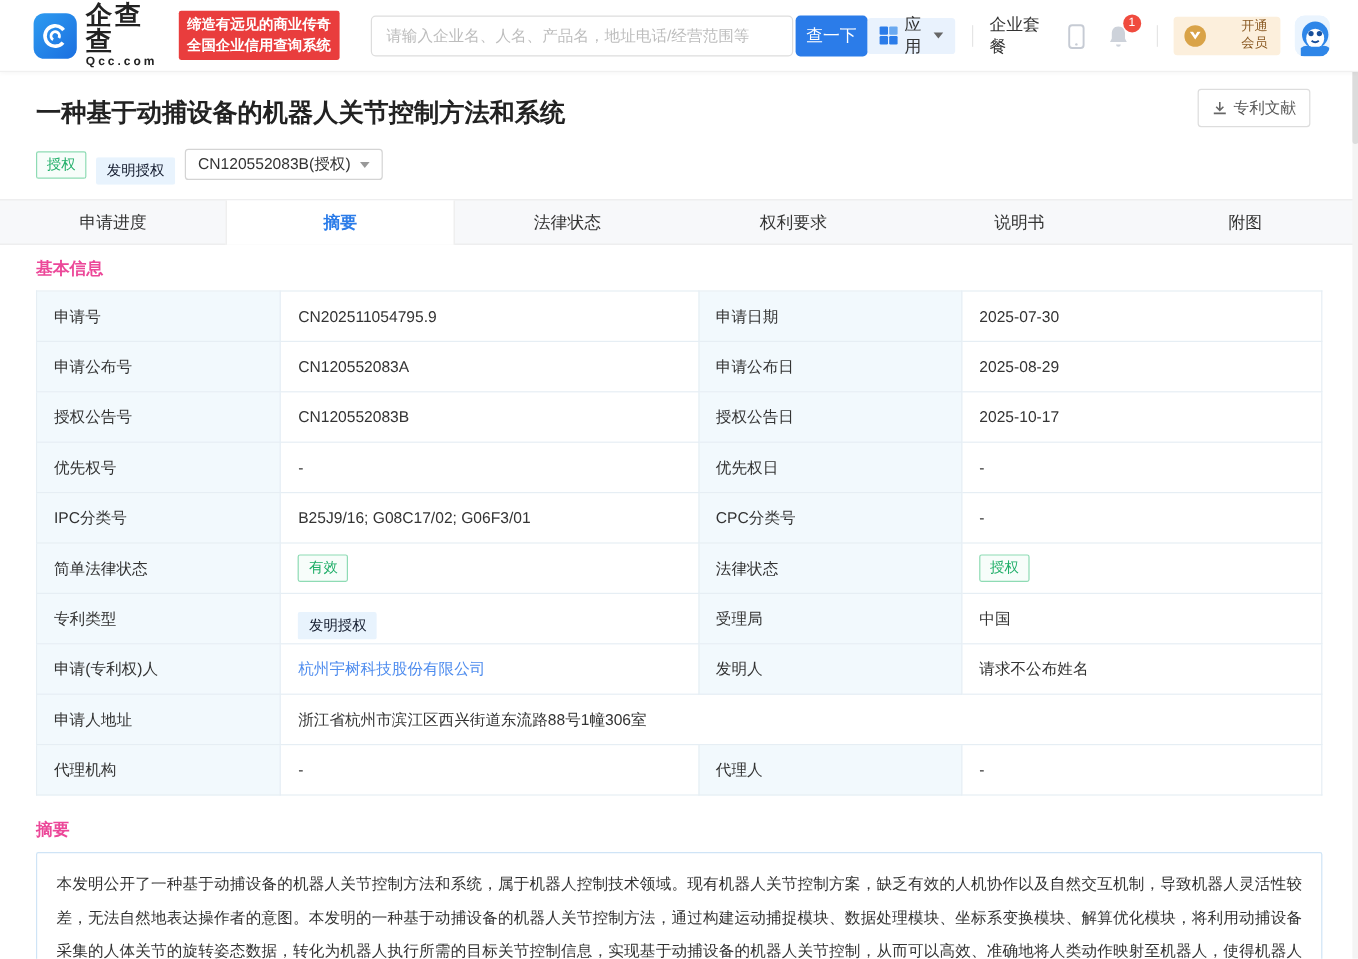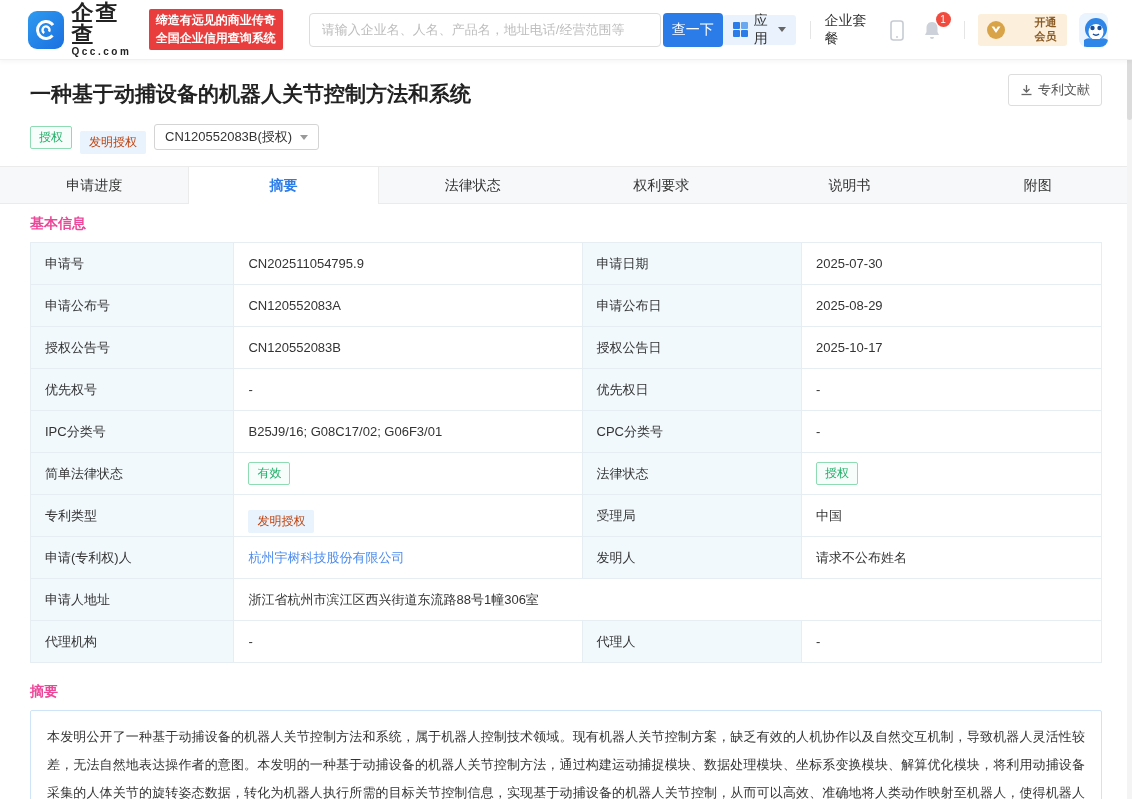--- a/index.html
+++ b/index.html
@@ -34,34 +34,34 @@
            border-top:5px solid #666; margin-left:6px; }
   .vdiv { width:1px; height:18px; background:#e5e5e5; margin:0 14px; }
   .pkg { font-size:14px; color:#333; cursor:pointer;font-family:Liberation Mono, monospace; }
   .hicon { margin-left:16px; cursor:pointer; position:relative; display:flex; align-items:center; }
   .badge { position:absolute; top:-7px; right:-9px; background:#f04b3e; color:#fff; font-size:10px;
            min-width:15px; height:15px; line-height:15px; border-radius:8px; text-align:center; padding:0 3px; }
   .vip-btn { display:flex; align-items:center; background:#fcefdc; border-radius:3px; height:32px;
              padding:0 9px; margin-right:12px; cursor:pointer; }
   .vip-icon { width:18px; height:18px; border-radius:50%; background:#d9a348; color:#fff; display:flex;
               align-items:center; justify-content:center; margin-right:5px; }
-  .vip-label { font-size:11px; line-height:1.2; color:#8a5a23; font-weight:bold; width:24px;margin-left:24px; }
+  .vip-label { font-size:11px; line-height:1.2; color:#8a5a23; font-weight:normal; width:24px;margin-left:24px; }
   .avatar { width:34px; height:34px; border-radius:8px; background:#eaf4fe; overflow:hidden; cursor:pointer; }
 
   
   .main { padding:0; }
   .title-row { padding:20px 30px 0 30px; position:relative; }
   .page-title { font-size:21px; font-weight:bold; color:#222; }
-  .dl-btn { position:absolute; right:30px; top:14px; display:flex; align-items:center; border:1px solid #ddd;
+  .dl-btn { position:absolute; right:40px; top:14px; display:flex; align-items:center; border:1px solid #ddd;
             background:#fff; border-radius:3px; padding:6px 11px; font-size:13px; color:#555; cursor:pointer; font-family:Liberation Serif, serif;justify-content:space-between; }
   .dl-btn svg { margin-right:5px; }
   .tag-row { padding:12px 30px 0 30px; display:flex; align-items:center; }
   .tag { font-size:12px; border-radius:2px; padding:2px 8px; display:inline-block; }
   .tag-green { color:#1fae68; border:1px solid #8edbb4; background:#f7fdfa; }
-  .tag-blue { color:#c2410c; background:#e8f3fd; border:1px solid transparent;margin-top:11px; }
+  .tag-blue { color:#0f172a; background:#e8f3fd; border:1px solid transparent;margin-top:11px; }
   .tag + .tag, .num-select { margin-left:8px; }
   .num-select { border:1px solid #d4d4d4; border-radius:3px; padding:3px 10px; font-size:13px; color:#333;
                 display:flex; align-items:center; cursor:pointer; background:#fff; }
   .num-select .caret { border-top-color:#999; margin-left:8px; }
 
   
   .tabs { margin-top:12px; display:flex; background:#f7f8fa; border-top:1px solid #ebebeb; border-bottom:1px solid #ebebeb; height:38px; }
   .tab { flex:1; text-align:center; line-height:37px; font-size:14px; color:#333; cursor:pointer; }
   .tab.active { background:#fff; color:#2b7ce9; font-weight:bold;
                 border-left:1px solid #ebebeb; border-right:1px solid #ebebeb; margin-bottom:-1px; }

